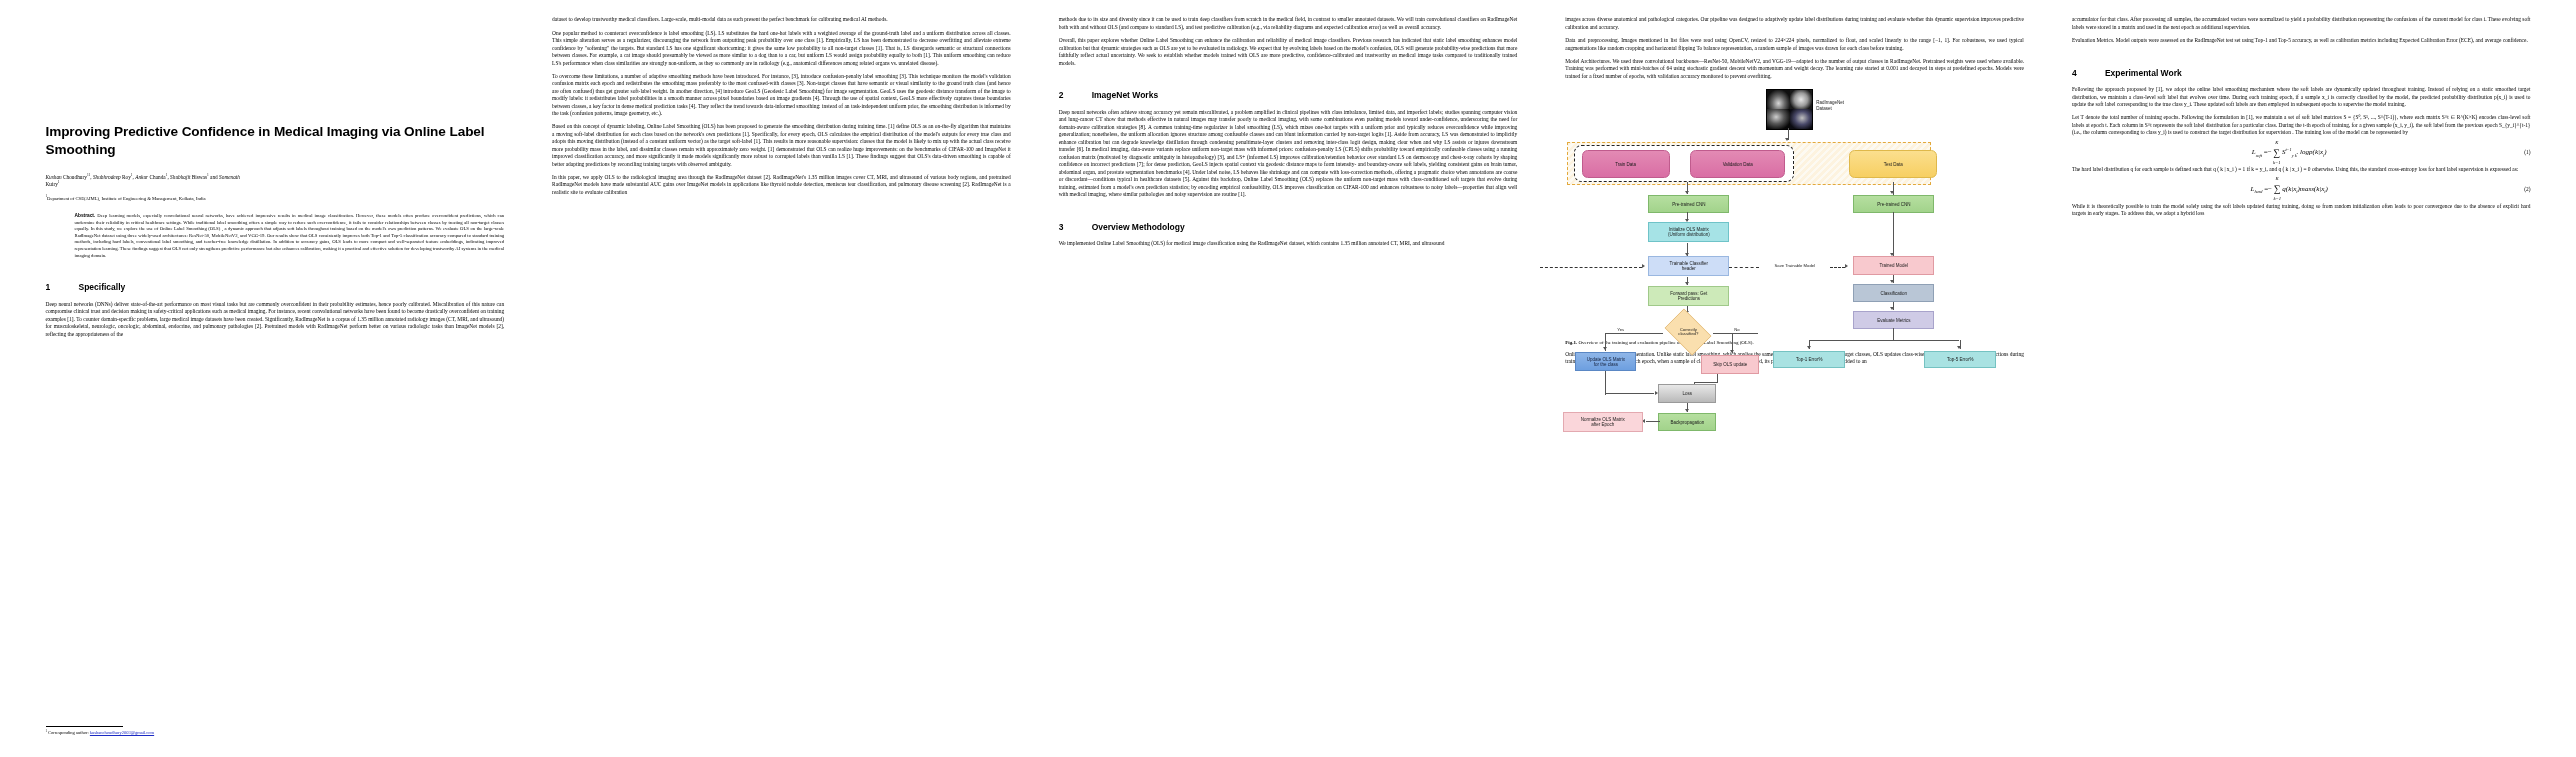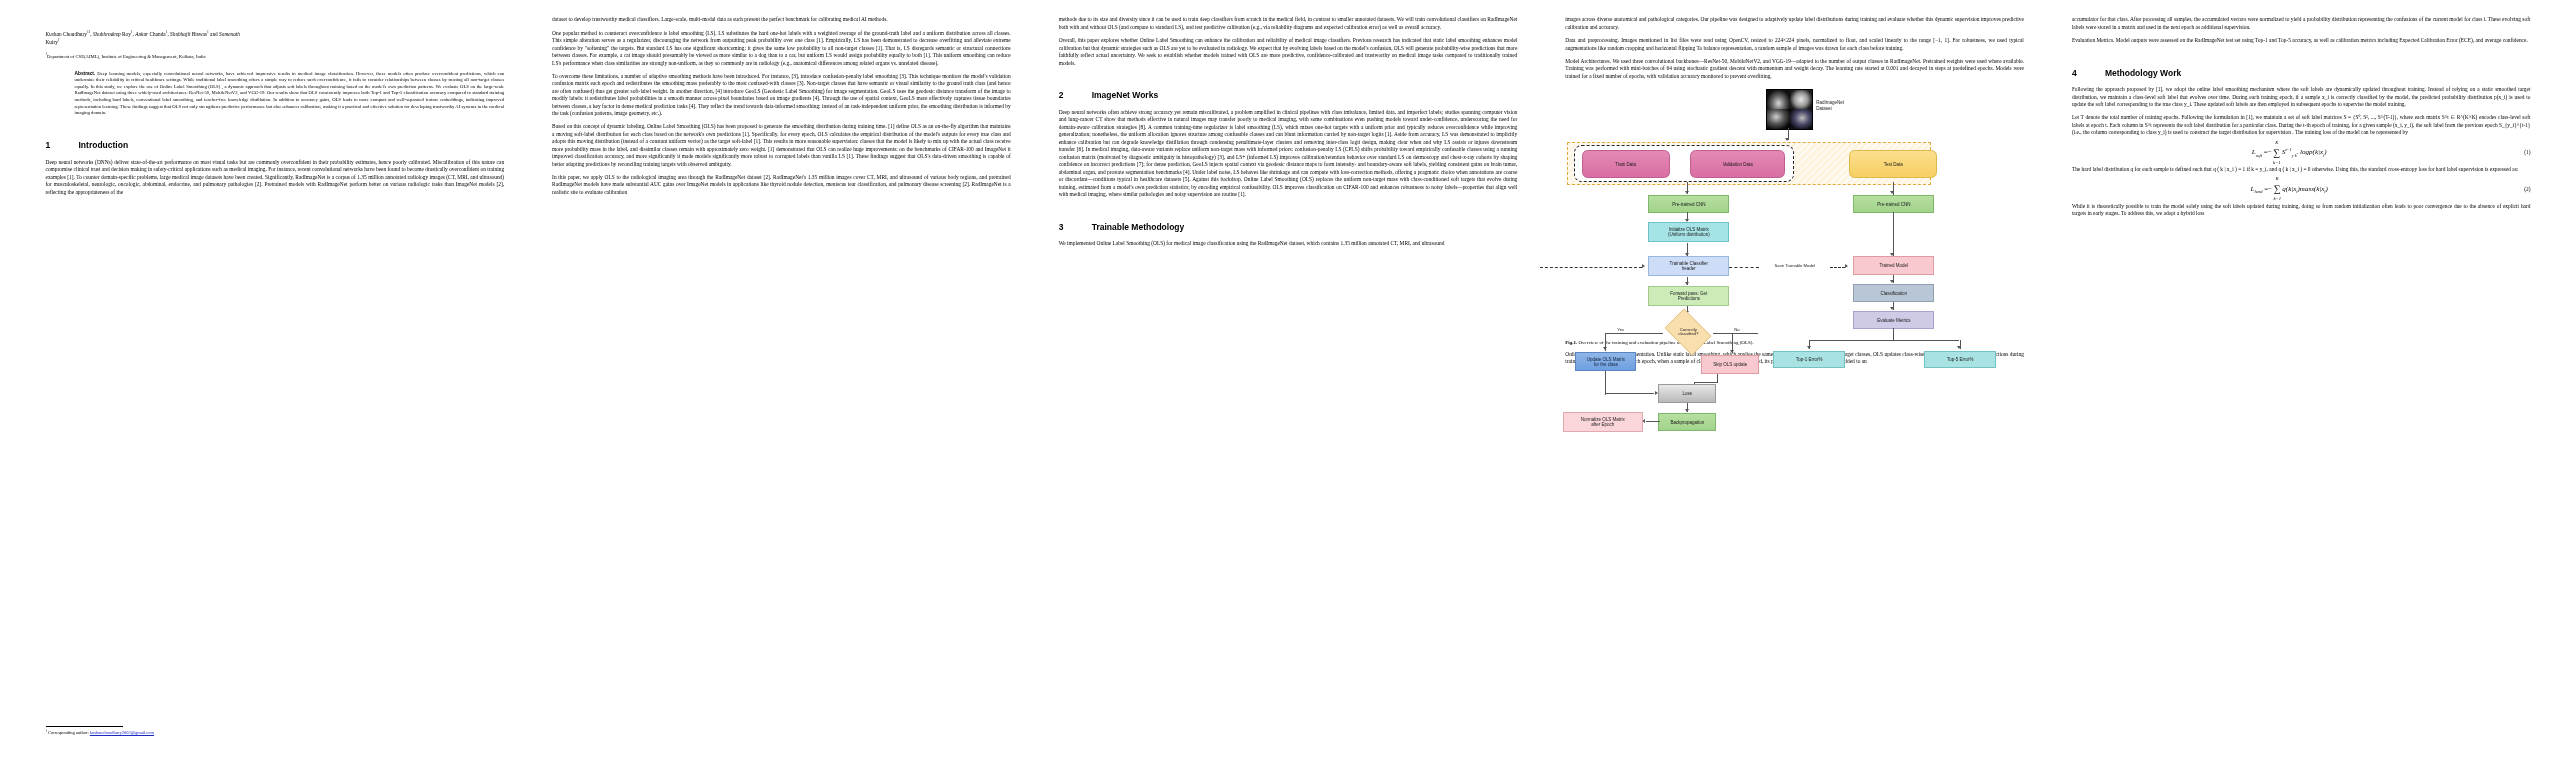--- a/index.html
+++ b/index.html
@@ -187,37 +187,38 @@
   .sub{font-size:0.62em;vertical-align:sub;font-style:italic;}
   .sup2{font-size:0.62em;vertical-align:super;font-style:italic;}
 </style>
 </head>
 <body>
 
 <div class="page">
 
   <div class="col">
     <div class="col-inner">
+      <h1 class="title">Improving Predictive Confidence in Medical Imaging via Online Label Smoothing</h1>
 
       <div class="authors">
         <i>Kushan</i><span> Choudhury</span><sup>11</sup><span>, </span><i>Shubhrodeep</i><span> Roy</span><sup>1</sup><span>, </span><i>Ankur</i><span> Chanda</span><sup>1</sup><span>, </span><i>Shubhajit</i><span> Biswas</span><sup>1</sup><span> and </span><i>Somenath</i><br>
         <span>Kuiry</span><sup>1</sup>
       </div>
 
       <div class="affil">
         <sup>1</sup><span>Department of CSE(AIML), Institute of Engineering &amp; Management, Kolkata, India</span>
       </div>
 
       <div class="abstract">
         <b>Abstract.</b><span> Deep learning models, especially convolutional neural networks, have achieved impressive results in medical image classification. However, these models often produce overconfident predictions, which can undermine their reliability in critical healthcare settings. While traditional label smoothing offers a simple way to reduce such overconfidence, it fails to consider relationships between classes by treating all non-target classes equally. In this study, we explore the use of Online Label Smoothing (OLS) , a dynamic approach that adjusts soft labels throughout training based on the model's own prediction patterns. We evaluate OLS on the large-scale RadImageNet dataset using three widely-used architectures: ResNet-50, MobileNetV2, and VGG-19. Our results show that OLS consistently improves both Top-1 and Top-5 classification accuracy compared to standard training methods, including hard labels, conventional label smoothing, and teacher-free knowledge distillation. In addition to accuracy gains, OLS leads to more compact and well-separated feature embeddings, indicating improved representation learning. These findings suggest that OLS not only strengthens predictive performance but also enhances calibration, making it a practical and effective solution for developing trustworthy AI systems in the medical imaging domain.</span>
       </div>
 
       <h2 class="sec">
         <span class="num">1</span>
-        <span>Introduction</span>
+        <span>Specifically</span>
       </h2>
 
       <p class="body">Deep neural networks (DNNs) deliver state-of-the-art performance on most visual tasks but are commonly overconfident in their probability estimates, hence poorly calibrated. Miscalibration of this nature can compromise clinical trust and decision making in safety-critical applications such as medical imaging. For instance, recent convolutional networks have been found to become drastically overconfident on training examples [1]. To counter domain-specific problems, large medical image datasets have been created. Significantly, RadImageNet is a corpus of 1.35 million annotated radiology images (CT, MRI, and ultrasound) for musculoskeletal, neurologic, oncologic, abdominal, endocrine, and pulmonary pathologies [2]. Pretrained models with RadImageNet perform better on various radiologic tasks than ImageNet models [2], reflecting the appropriateness of the</p>
     </div>
 
     <div class="footnote-wrap">
       <div class="footrule"></div>
       <div class="footnote">
         <sup>1</sup><span> Corresponding author: </span><a href="#">kushanchoudhury2003@gmail.com</a>
       </div>
@@ -241,21 +242,21 @@
 
       <h2 class="sec">
         <span class="num">2</span>
         <span>ImageNet Works</span>
       </h2>
 
       <p class="body">Deep neural networks often achieve strong accuracy yet remain miscalibrated, a problem amplified in clinical pipelines with class imbalance, limited data, and imperfect labels; studies spanning computer vision and lung-cancer CT show that methods effective in natural images may transfer poorly to medical imaging, with some combinations even pushing models toward under-confidence, underscoring the need for domain-aware calibration strategies [8]. A common training-time regularizer is label smoothing (LS), which mixes one-hot targets with a uniform prior and typically reduces overconfidence while improving generalization; nonetheless, the uniform allocation ignores structure among confusable classes and can blunt information carried by non-target logits [1]. Aside from accuracy, LS was demonstrated to implicitly enhance calibration but can degrade knowledge distillation through condensing penultimate-layer clusters and removing inter-class logit design, making clear when and why LS assists or injures downstream transfer [6]. In medical imaging, data-aware variants replace uniform non-target mass with informed priors: confusion-penalty LS (CPLS) shifts probability toward empirically confusable classes using a running confusion matrix (motivated by diagnostic ambiguity in histopathology) [3], and LS+ (informed LS) improves calibration/retention behavior over standard LS on dermoscopy and chest-x-ray cohorts by shaping confidence on incorrect predictions [7]; for dense prediction, GeoLS injects spatial context via geodesic distance maps to form intensity- and boundary-aware soft labels, yielding consistent gains on brain tumor, abdominal organ, and prostate segmentation benchmarks [4]. Under label noise, LS behaves like shrinkage and can compute with loss-correction methods, offering a pragmatic choice when annotations are coarse or discordant—conditions typical in healthcare datasets [5]. Against this backdrop, Online Label Smoothing (OLS) replaces the uniform non-target mass with class-conditioned soft targets that evolve during training, estimated from a model's own prediction statistics; by encoding empirical confusability, OLS improves classification on CIFAR-100 and enhances robustness to noisy labels—properties that align well with medical imaging, where similar pathologies and noisy supervision are routine [1].</p>
 
       <h2 class="sec">
         <span class="num">3</span>
-        <span>Trainable Methodology</span>
+        <span>Overview Methodology</span>
       </h2>
 
       <p class="body">We implemented Online Label Smoothing (OLS) for medical image classification using the RadImageNet dataset, which contains 1.35 million annotated CT, MRI, and ultrasound</p>
     </div>
   </div>
 
   <div class="col">
     <div class="col-inner">
       <p class="body">images across diverse anatomical and pathological categories. Our pipeline was designed to adaptively update label distributions during training and evaluate whether this dynamic supervision improves predictive calibration and accuracy.</p>
 
@@ -450,21 +451,21 @@
   </div>
 
   <div class="col">
     <div class="col-inner">
       <p class="body">accumulator for that class. After processing all samples, the accumulated vectors were normalized to yield a probability distribution representing the confusions of the current model for class i. These evolving soft labels were stored in a matrix and used in the next epoch as additional supervision.</p>
 
       <p class="body"><span>Evaluation Metrics.</span><span> Model outputs were assessed on the RadImageNet test set using Top-1 and Top-5 accuracy, as well as calibration metrics including Expected Calibration Error (ECE), and average confidence.</span></p>
 
       <h2 class="sec">
         <span class="num">4</span>
-        <span>Methodology Work</span>
+        <span>Experimental Work</span>
       </h2>
 
       <p class="body">Following the approach proposed by [1], we adopt the online label smoothing mechanism where the soft labels are dynamically updated throughout training. Instead of relying on a static smoothed target distribution, we maintain a class-level soft label that evolves over time. During each training epoch, if a sample x_i is correctly classified by the model, the predicted probability distribution p(x_i) is used to update the soft label corresponding to the true class y_i. These updated soft labels are then employed in subsequent epochs to supervise the model training.</p>
       <p class="body">Let T denote the total number of training epochs. Following the formulation in [1], we maintain a set of soft label matrices S = {S⁰, S¹, ..., S^(T-1)}, where each matrix S^t ∈ R^(K×K) encodes class-level soft labels at epoch t. Each column in S^t represents the soft label distribution for a particular class. During the t-th epoch of training, for a given sample (x_i, y_i), the soft label from the previous epoch S_{y_i}^{t-1} (i.e., the column corresponding to class y_i) is used to construct the target distribution for supervision . The training loss of the model can be represented by</p>
 
       <div class="eqrow">
         <div class="eqbody">
           <span>L</span><span class="sub">soft</span>
           <span style="font-style:normal;">=−</span>
           <span class="sum">∑<span class="top">K</span><span class="bot">k=1</span></span>

